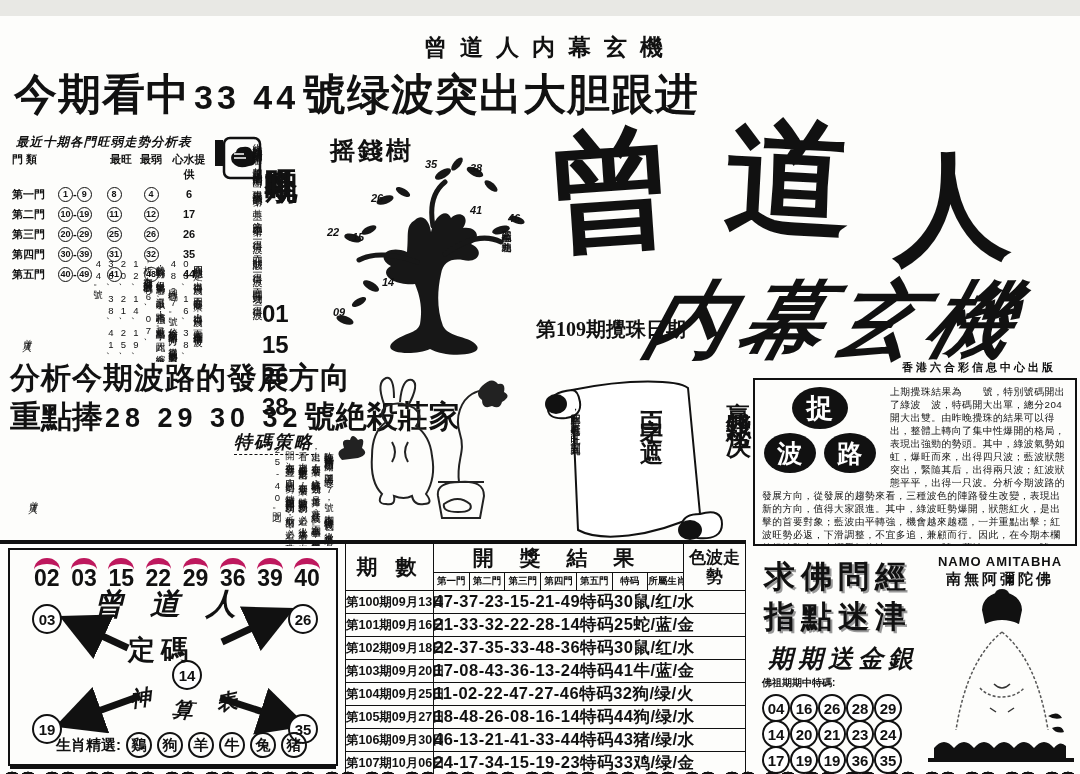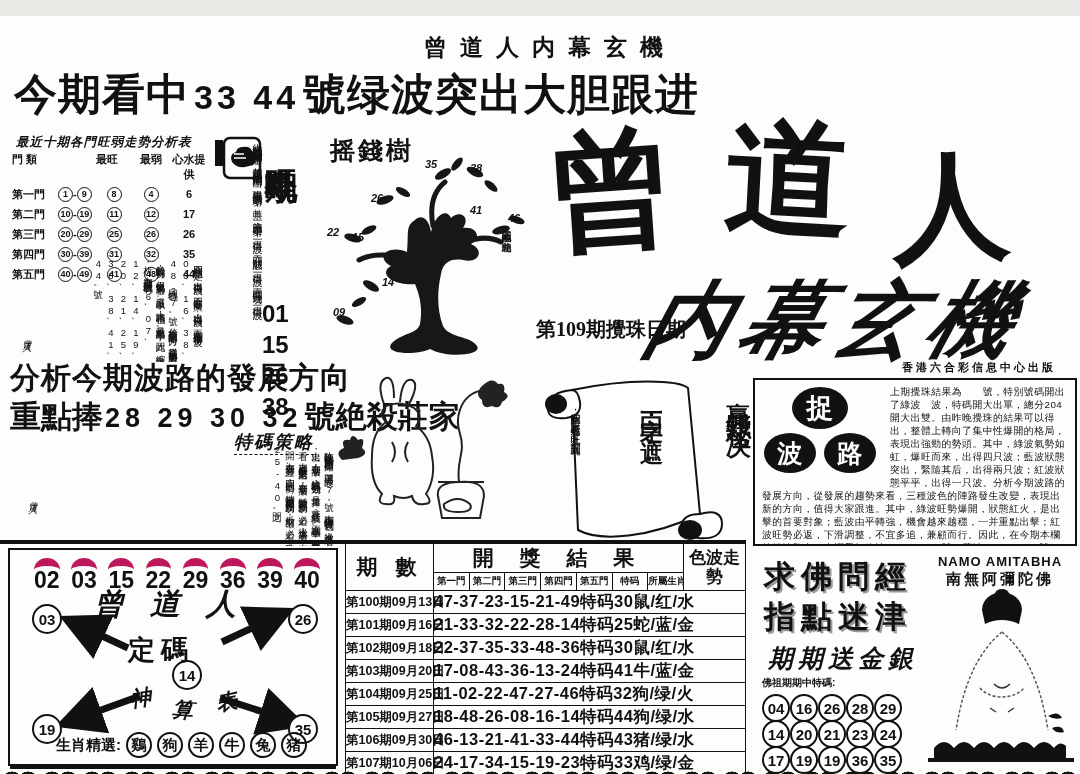--- a/index.html
+++ b/index.html
@@ -13,21 +13,21 @@
   .masthead{left:370px;top:16px;width:360px;text-align:center;font-size:23px;letter-spacing:13px;font-weight:600;}
   .headline{left:14px;top:50px;white-space:nowrap;font-weight:900;}
   .headline .big{font-size:43px;letter-spacing:1px;}
   .headline .nums{font-size:34px;font-weight:800;letter-spacing:4px;padding:0 4px;}
 
   
   .a-title{left:16px;top:118px;width:200px;font-size:12.5px;font-style:italic;font-weight:700;
            font-family:"Liberation Serif",serif;letter-spacing:1px;}
   .a-grid{left:12px;top:136px;width:196px;font-size:11px;}
   .a-head{display:flex;font-weight:700;margin-bottom:2px;}
-  .a-head span:nth-child(1){width:84px;}.a-head span:nth-child(2){width:36px;text-align:left;}
+  .a-head span:nth-child(1){width:84px;}.a-head span:nth-child(2){width:36px;text-align:right;}
   .a-head span:nth-child(3){width:38px;text-align:center;}.a-head span:nth-child(4){width:38px;text-align:center;}
   .a-row{display:flex;align-items:center;height:20px;font-weight:700;}
   .a-row .door{width:46px;}
   .a-row .rng{width:38px;display:flex;align-items:center;}
   .a-row .hc{width:36px;text-align:center;}.a-row .cc{width:38px;text-align:center;}
   .a-row .pk{width:38px;text-align:center;font-weight:700;}
   .circ{display:inline-flex;align-items:center;justify-content:center;width:15px;height:15px;
         border:1px solid #111;border-radius:50%;font-size:9px;font-weight:700;flex:0 0 auto;}
   .comm{font-size:10px;line-height:13px;letter-spacing:1px;overflow:hidden;}
   .comm-a{left:206px;top:120px;width:58px;height:228px;}
@@ -83,21 +83,21 @@
   .badge.b1{left:30px;top:0;width:56px;height:42px;font-size:27px;}
   .badge.b2{left:2px;top:46px;width:52px;height:40px;font-size:25px;}
   .badge.b3{left:62px;top:46px;width:52px;height:40px;font-size:25px;}
 
   .divider{left:0;top:524px;width:746px;height:4px;background:#111;}
 
   
   .board{left:8px;top:532px;width:330px;height:218px;border:2.5px solid #111;box-shadow:0 5px 0 -2px #111;}
   .b-top{position:absolute;left:24px;top:8px;width:286px;display:flex;justify-content:space-between;
          font-size:23px;font-weight:800;}
-  .b-top span{border-top:8px solid #be185d;border-radius:60%/14px 14px 0 0;padding-top:1px;}
+  .b-top span{border-top:6px solid #be185d;border-radius:60%/14px 14px 0 0;padding-top:1px;}
   .bcirc{position:absolute;width:30px;height:30px;border:2px solid #111;border-radius:50%;
          display:flex;align-items:center;justify-content:center;font-size:15px;font-weight:800;background:#fff;}
   .b-name{position:absolute;left:78px;top:34px;width:180px;text-align:center;font-size:30px;font-weight:700;
           font-family:"Liberation Serif",serif;font-style:italic;letter-spacing:26px;white-space:nowrap;}
   .b-t2{position:absolute;left:118px;top:82px;font-size:27px;font-weight:800;font-family:"Liberation Serif",serif;letter-spacing:6px;}
   .b-t3{position:absolute;font-size:21px;font-weight:700;font-family:"Liberation Serif",serif;font-style:italic;}
   .b-zod{position:absolute;left:46px;top:182px;display:flex;align-items:center;font-size:15px;font-weight:800;}
   .zcirc{display:inline-flex;align-items:center;justify-content:center;width:26px;height:26px;
          border:2px solid #111;border-radius:50%;font-size:15px;font-weight:800;margin-left:5px;}
 

